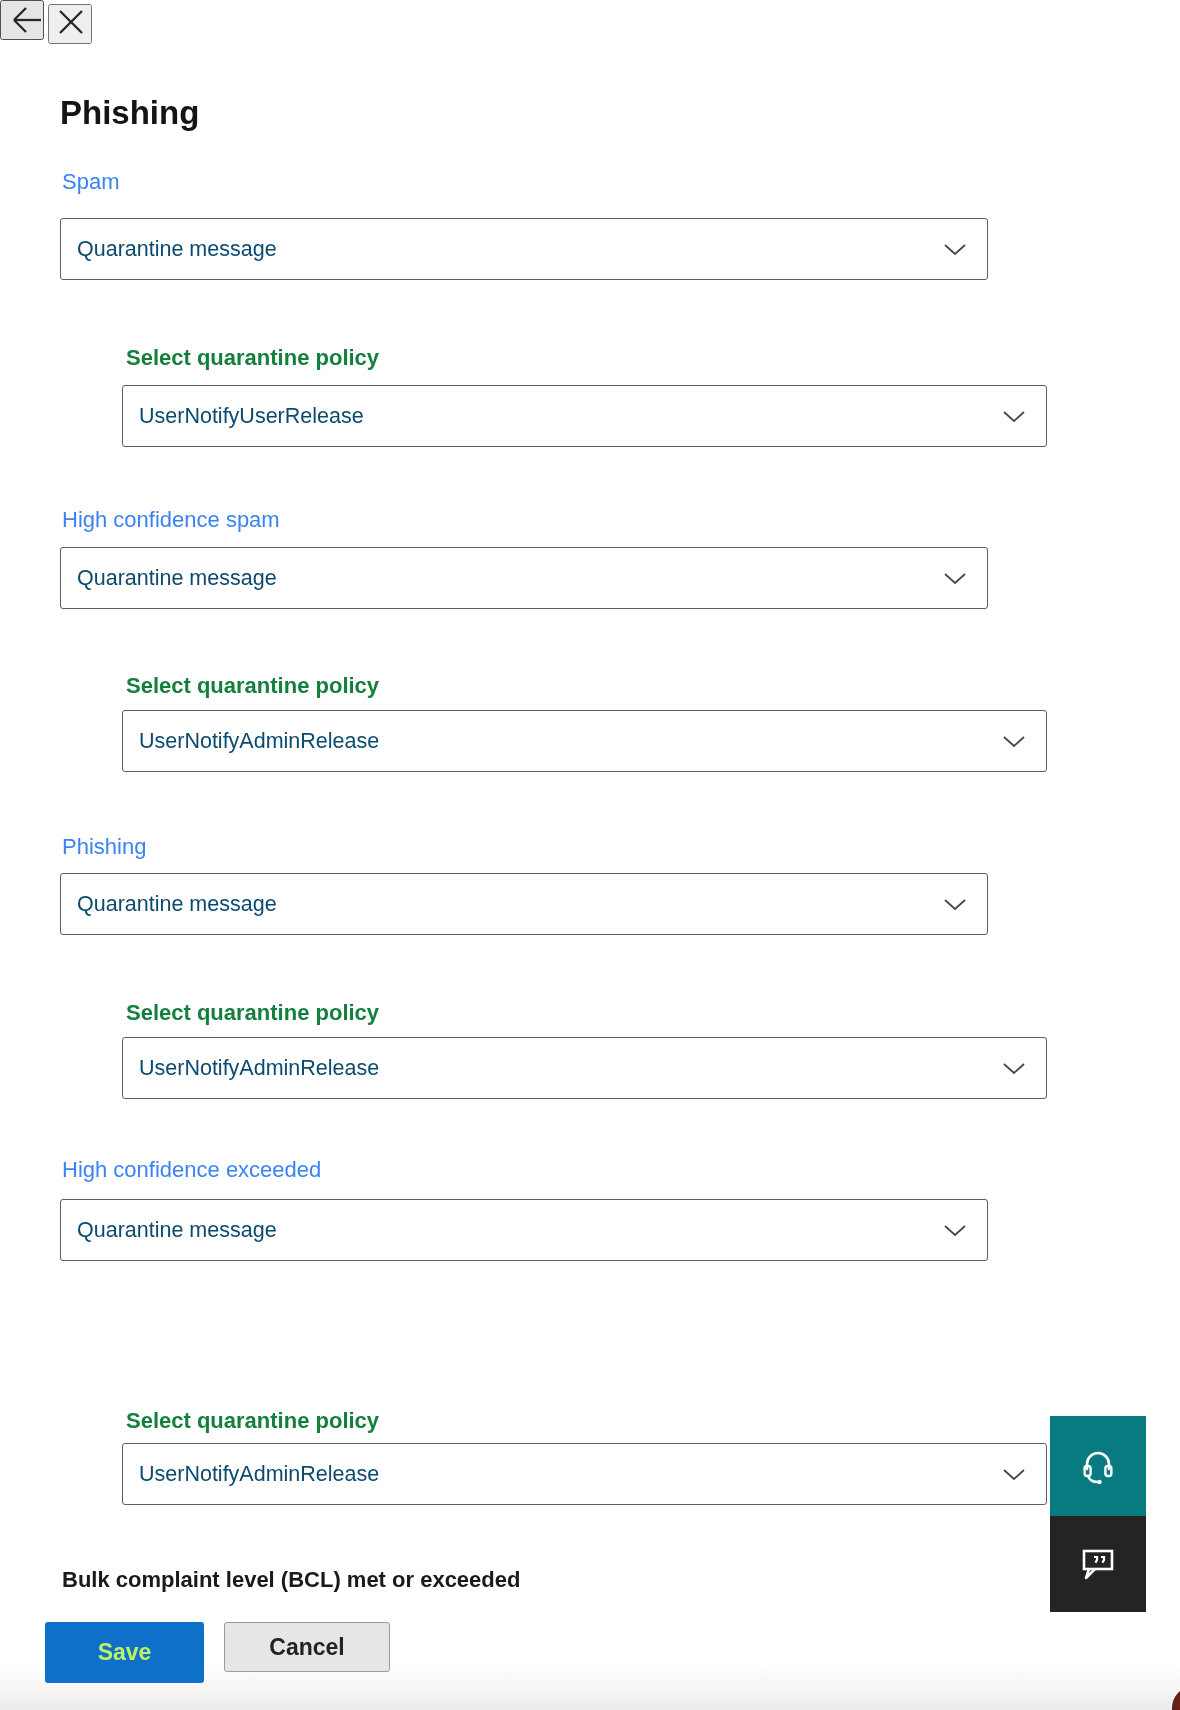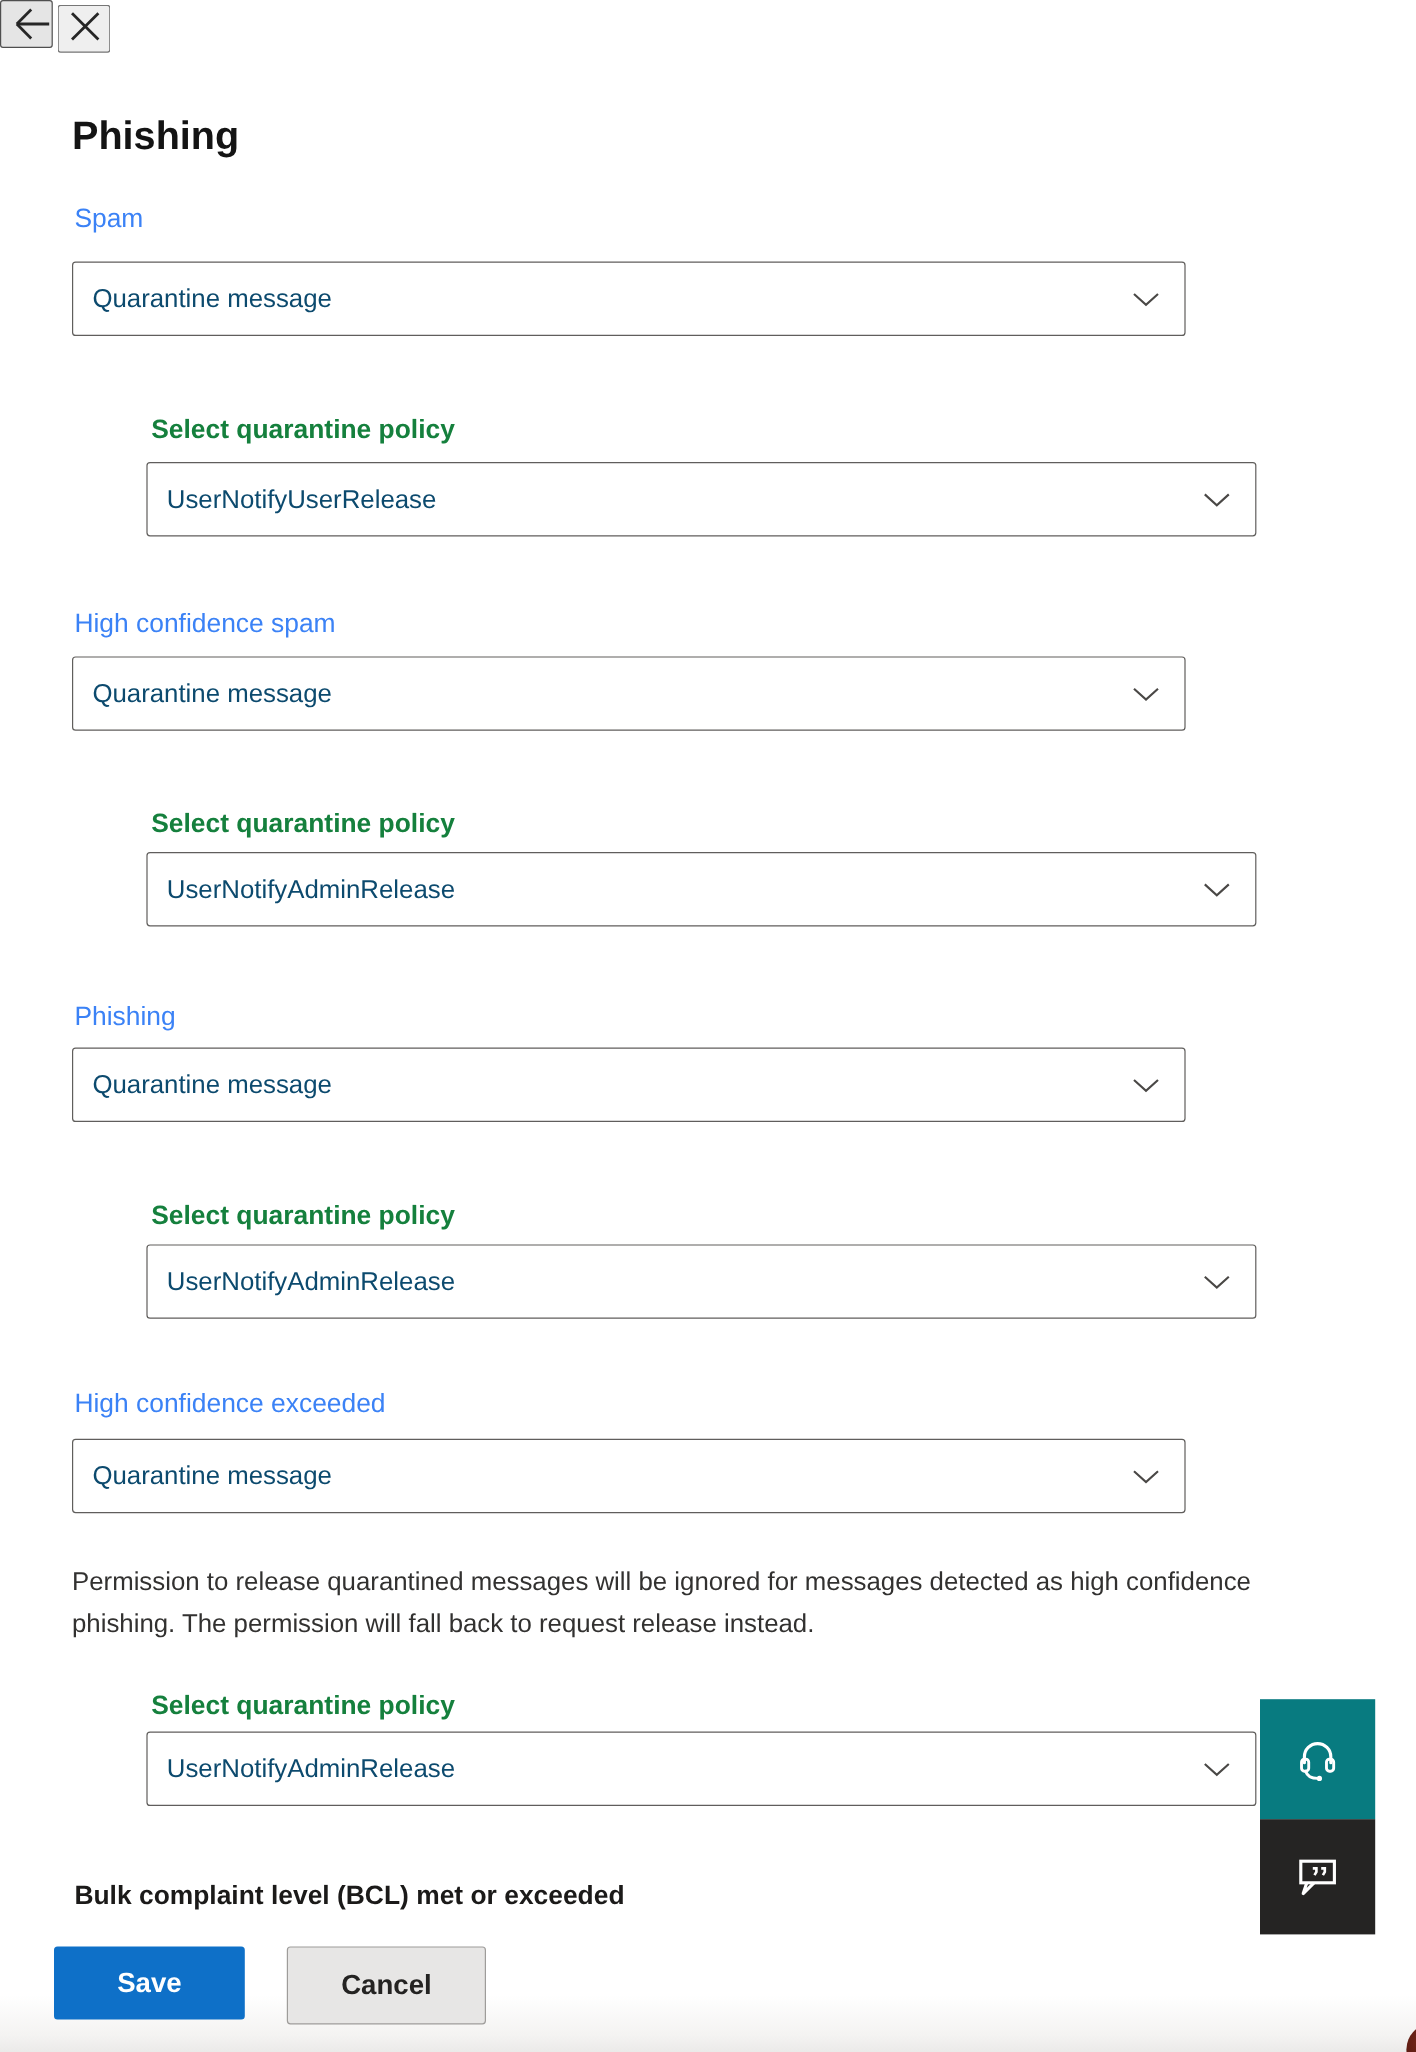--- a/index.html
+++ b/index.html
@@ -51,29 +51,29 @@
     z-index:1;
   }
   #footer{
     position:absolute;left:0;top:1592px;width:1180px;height:118px;
     background:linear-gradient(180deg,#ffffff 0%,#ffffff 60%,#f4f3f2 88%,#ebeae9 100%);
     z-index:5;
   }
   #save-btn{
     position:absolute;left:45px;top:30px;
     width:159px;height:61px;
-    background:#0e70c8;color:#ffffff;
+    background:#0e70c8;color:#bef264;
     border:none;border-radius:3px;
     font-family:"Liberation Sans", sans-serif;
     font-size:23px;font-weight:700;
     cursor:pointer;
   }
   #cancel-btn{
-    position:absolute;left:239px;top:30px;
-    width:166px;height:65px;
+    position:absolute;left:224px;top:30px;
+    width:166px;height:50px;
     background:#e7e6e5;color:#242322;
     border:1.6px solid #9e9c9a;border-radius:3px;
     box-sizing:border-box;
     font-family:"Liberation Sans", sans-serif;
     font-size:23px;font-weight:700;
     cursor:pointer;
   }
   #help-btn{
     position:absolute;left:1050px;top:1416px;width:96px;height:100px;
     background:#087b80;border:none;cursor:pointer;z-index:10;
@@ -167,21 +167,20 @@
 
   
   <div class="sec-label" style="top:1156px">High confidence exceeded</div>
   <div class="dd outer" style="top:1199px">
     <span class="val">Quarantine message</span>
     <svg class="chev" width="24" height="13" viewBox="0 0 24 13">
       <polyline points="2,2 12,11 22,2" fill="none" stroke="#4a4846" stroke-width="1.8"></polyline>
     </svg>
   </div>
 
-  <div id="note">Permission to release quarantined messages will be ignored for messages detected as high confidence phishing. The permission will fall back to request release instead.</div>
 
   <div class="sub-label" style="top:1407px">Select quarantine policy</div>
   <div class="dd inner" style="top:1443px">
     <span class="val">UserNotifyAdminRelease</span>
     <svg class="chev" width="24" height="13" viewBox="0 0 24 13">
       <polyline points="2,2 12,11 22,2" fill="none" stroke="#4a4846" stroke-width="1.8"></polyline>
     </svg>
   </div>
 
   

